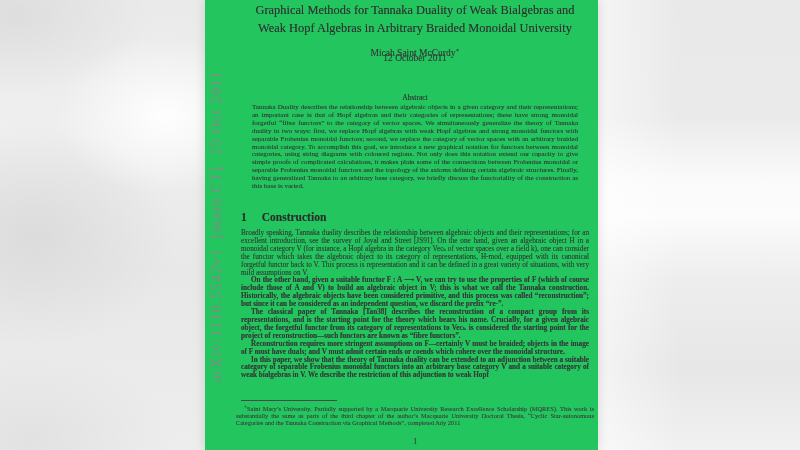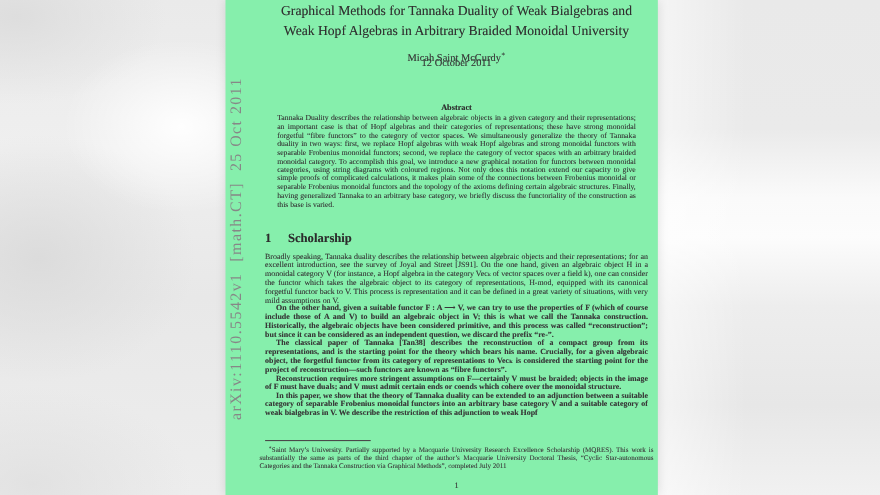--- a/index.html
+++ b/index.html
@@ -13,39 +13,39 @@
       radial-gradient(190px 150px at 35px 235px, rgba(217,217,217,0.85), rgba(217,217,217,0) 75%),
       radial-gradient(170px 100px at 15px 15px, rgba(220,220,220,0.9), rgba(220,220,220,0) 80%),
       radial-gradient(180px 110px at 30px 440px, rgba(223,223,223,0.8), rgba(223,223,223,0) 80%),
       linear-gradient(180deg,#eaeaea 0%,#efefef 30%,#e8e8e8 60%,#ededed 100%);}
   .bg-right{position:absolute;left:598px;top:0;width:202px;height:450px;
     background:
       linear-gradient(90deg, rgba(255,255,255,0.55), rgba(255,255,255,0) 40%),
       linear-gradient(180deg,#e9e9e9 0%,#eaeaea 26%,#fafafa 40%,#fcfcfc 48%,#ededed 62%,#e7e7e7 82%,#f1f1f1 100%);}
 
   
-  .page{position:absolute;left:205px;top:0;width:393px;height:450px;background:#86efac;
+  .page{position:absolute;left:205px;top:0;width:393px;height:450px;background:#22c55e;
         box-shadow:0 0 10px rgba(0,0,0,0.14);overflow:hidden;color:#383838;}
   .page *{text-shadow:0 0 0.4px rgba(40,40,40,0.4);}
 
   
   .arxiv{position:absolute;left:216px;top:226px;transform:translate(-50%,-50%) rotate(-90deg);
          transform-origin:center;white-space:pre;font-size:14.5px;letter-spacing:1.3px;
          color:#878787;text-shadow:none;}
 
   .t-line{position:absolute;left:36px;width:348px;text-align:center;white-space:nowrap;
           font-size:12.4px;color:#303030;}
   .title1{top:3px;}
   .title2{top:21px;}
   .author{position:absolute;left:36px;top:46px;width:348px;text-align:center;font-size:9.5px;}
   .author sup{font-size:6px;}
   .date{position:absolute;left:36px;top:53px;width:348px;text-align:center;font-size:9.5px;}
 
   .abs-head{position:absolute;left:36px;top:93px;width:348px;text-align:center;
-            font-size:7.5px;font-weight:bold;color:#2e2e2e;}
+            font-size:7.5px;font-weight:normal;color:#2e2e2e;}
   .abs-body{position:absolute;left:47px;top:104px;width:326px;font-size:7px;line-height:7.9px;
             text-align:justify;}
 
   .sec-head{position:absolute;left:36px;top:211px;font-size:11.5px;font-weight:bold;color:#2c2c2c;}
   .sec-head .num{display:inline-block;margin-right:15px;}
 
   .body-col{position:absolute;left:36px;top:230px;width:348px;font-size:7.2px;line-height:7.9px;
             text-align:justify;}
   .body-col p{margin:0;}
   .body-col p.ind{text-indent:10px;font-weight:bold;}
@@ -70,21 +70,21 @@
     <div class="t-line title2">Weak Hopf Algebras in Arbitrary Braided Monoidal University</div>
 
     <div class="author"><span>Micah Saint McCurdy</span><sup>∗</sup></div>
 
     <div class="date">12 October 2011</div>
 
     <div class="abs-head">Abstract</div>
 
     <div class="abs-body">Tannaka Duality describes the relationship between algebraic objects in a given category and their representations; an important case is that of Hopf algebras and their categories of representations; these have strong monoidal forgetful “fibre functors” to the category of vector spaces. We simultaneously generalize the theory of Tannaka duality in two ways: first, we replace Hopf algebras with weak Hopf algebras and strong monoidal functors with separable Frobenius monoidal functors; second, we replace the category of vector spaces with an arbitrary braided monoidal category. To accomplish this goal, we introduce a new graphical notation for functors between monoidal categories, using string diagrams with coloured regions. Not only does this notation extend our capacity to give simple proofs of complicated calculations, it makes plain some of the connections between Frobenius monoidal or separable Frobenius monoidal functors and the topology of the axioms defining certain algebraic structures. Finally, having generalized Tannaka to an arbitrary base category, we briefly discuss the functoriality of the construction as this base is varied.</div>
 
-    <div class="sec-head"><span class="num">1</span><span>Scholarship</span></div>
+    <div class="sec-head"><span class="num">1</span><span>Construction</span></div>
 
     <div class="body-col">
       <p>Broadly speaking, Tannaka duality describes the relationship between algebraic objects and their representations; for an excellent introduction, see the survey of Joyal and Street [JS91]. On the one hand, given an algebraic object H in a monoidal category V (for instance, a Hopf algebra in the category Vecₖ of vector spaces over a field k), one can consider the functor which takes the algebraic object to its category of representations, H-mod, equipped with its canonical forgetful functor back to V. This process is representation and it can be defined in a great variety of situations, with very mild assumptions on V.</p>
       <p class="ind">On the other hand, given a suitable functor F : A ⟶ V, we can try to use the properties of F (which of course include those of A and V) to build an algebraic object in V; this is what we call the Tannaka construction. Historically, the algebraic objects have been considered primitive, and this process was called “reconstruction”; but since it can be considered as an independent question, we discard the prefix “re-”.</p>
       <p class="ind">The classical paper of Tannaka [Tan38] describes the reconstruction of a compact group from its representations, and is the starting point for the theory which bears his name. Crucially, for a given algebraic object, the forgetful functor from its category of representations to Vecₖ is considered the starting point for the project of reconstruction—such functors are known as “fibre functors”.</p>
       <p class="ind">Reconstruction requires more stringent assumptions on F—certainly V must be braided; objects in the image of F must have duals; and V must admit certain ends or coends which cohere over the monoidal structure.</p>
       <p class="ind">In this paper, we show that the theory of Tannaka duality can be extended to an adjunction between a suitable category of separable Frobenius monoidal functors into an arbitrary base category V and a suitable category of weak bialgebras in V. We describe the restriction of this adjunction to weak Hopf</p>
     </div>
 
     <div class="fn-rule"></div>

